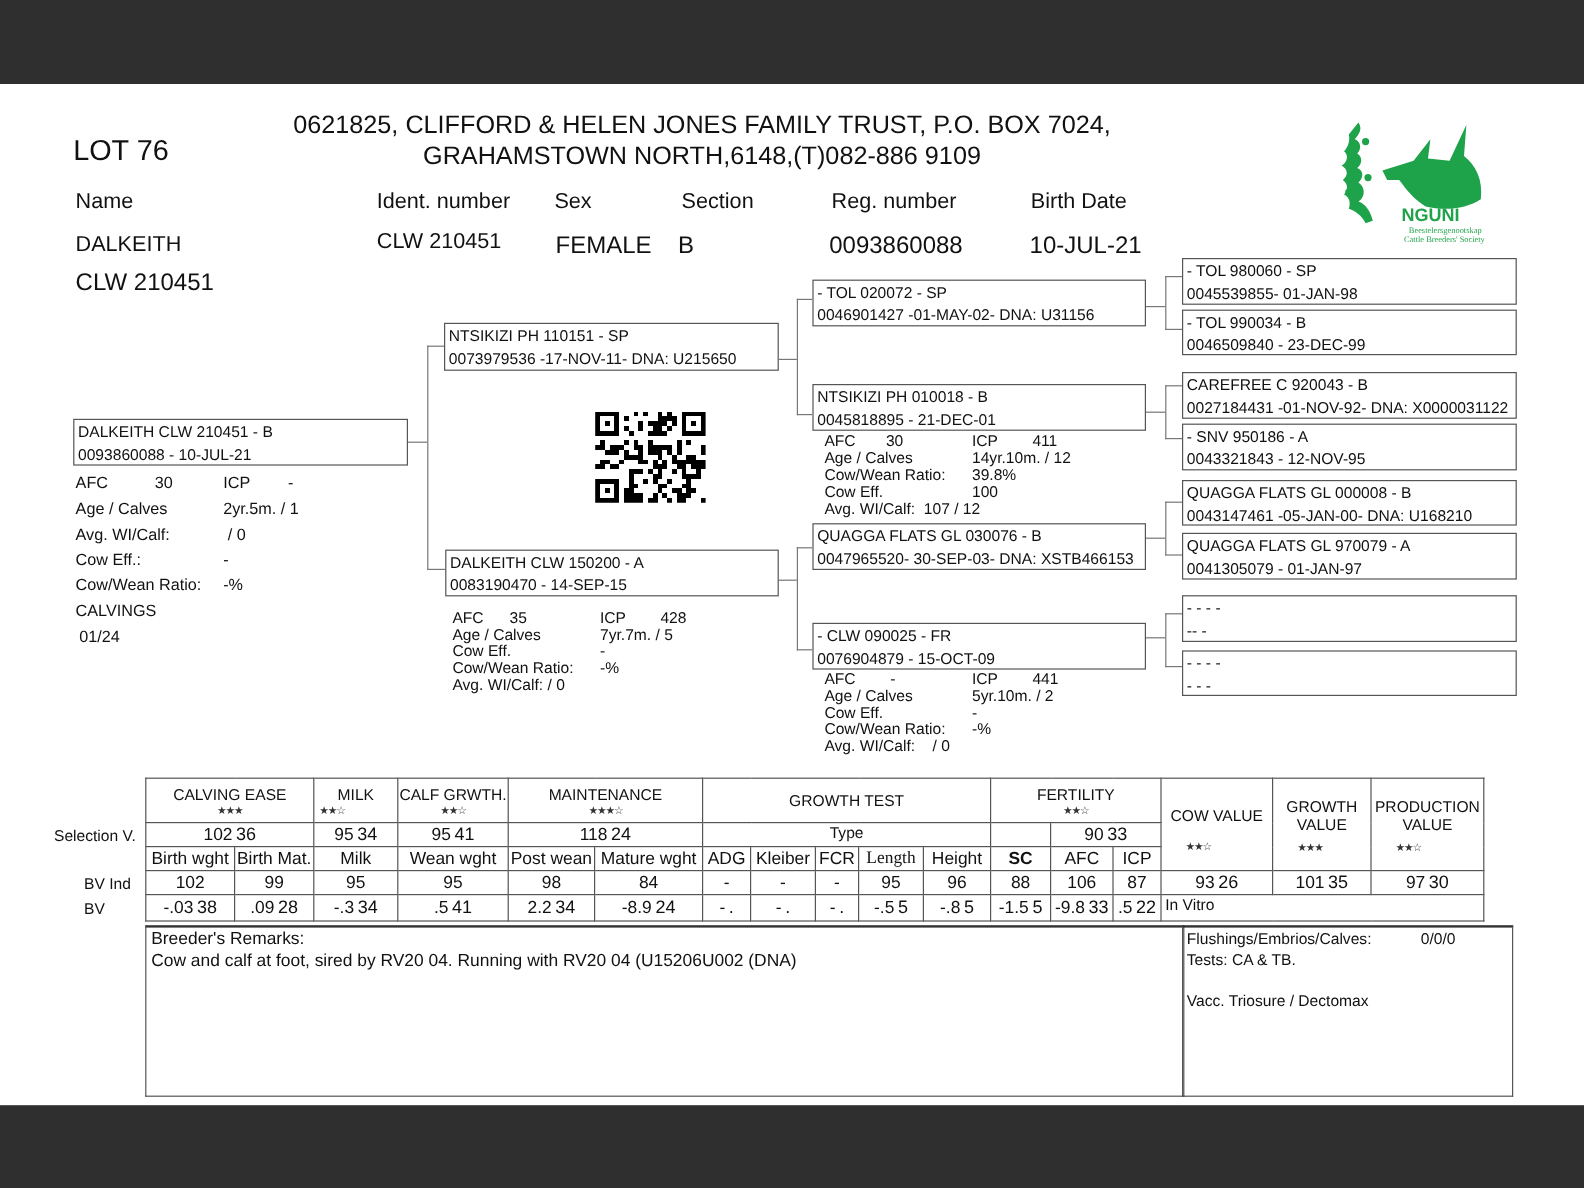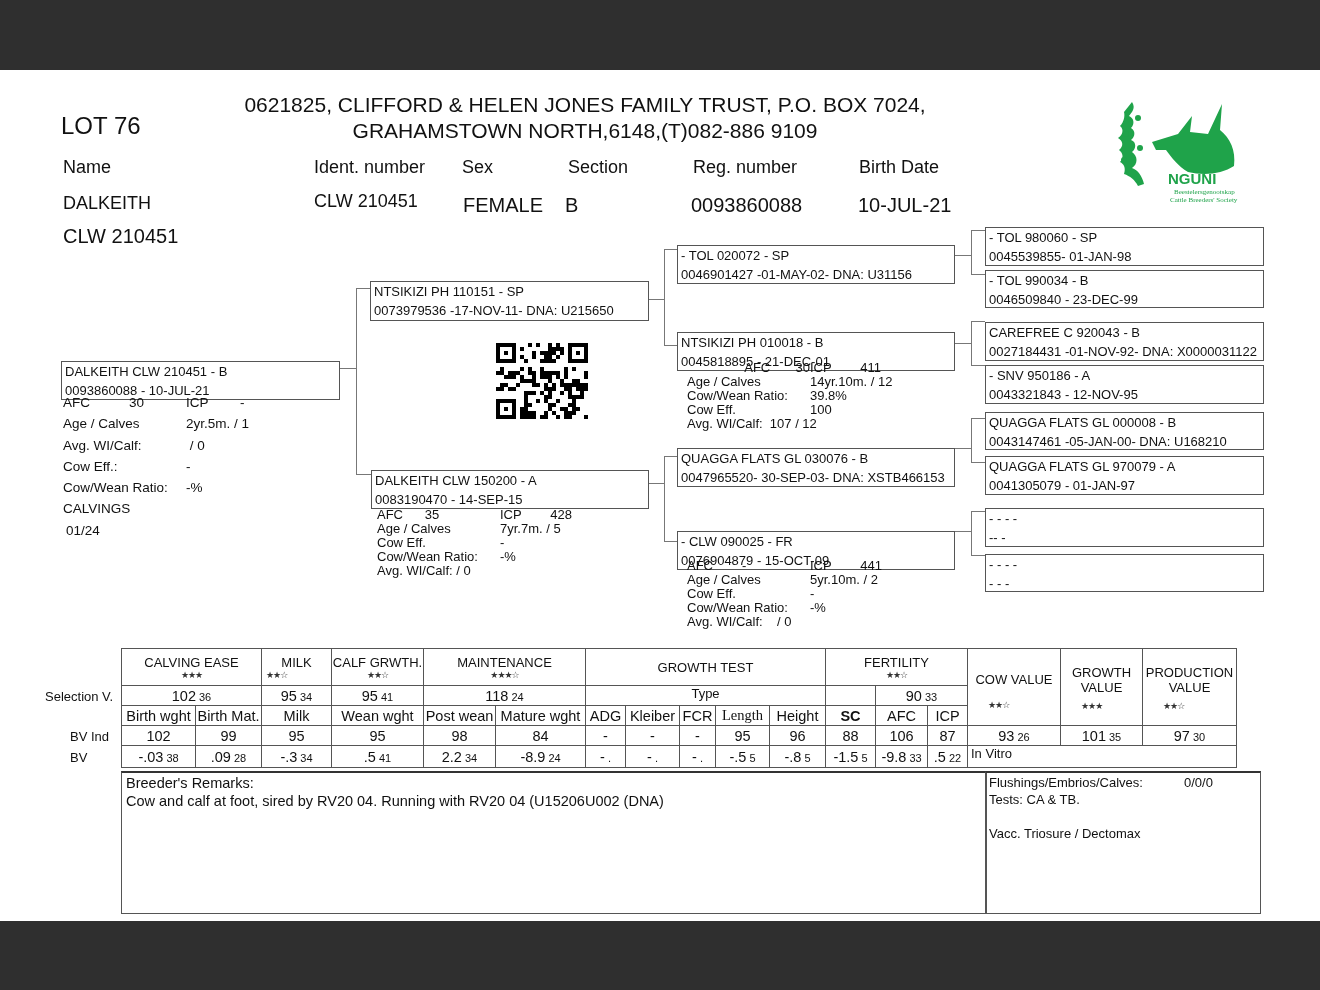--- a/index.html
+++ b/index.html
@@ -7,34 +7,34 @@
          font-family:"Liberation Sans", sans-serif; color:#111; }
   .page { position:absolute; left:0; top:70px; width:1320px; height:851px; background:#fff; }
   .abs { position:absolute; white-space:nowrap; }
   .lot { left:61px; top:42px; font-size:24px; }
   .owner { left:220px; top:22px; width:730px; text-align:center; font-size:21px; line-height:26px; }
   .hdr { font-size:18px; top:87px; }
   .val { font-size:18px; top:123px; }
   .valbig { font-size:20px; top:124px; }
   .name2 { left:63px; top:155px; font-size:20px; }
   .logo { left:1112px; top:28px; width:140px; height:108px; }
-  .box { position:absolute; border:1px solid #555; background:#fff; font-size:13px; line-height:19px; padding:0 3px; box-sizing:border-box; white-space:nowrap;margin-top:12px; }
+  .box { position:absolute; border:1px solid #555; background:#fff; font-size:13px; line-height:19px; padding:0 3px; box-sizing:border-box; white-space:nowrap; }
   .stats { position:absolute; font-size:13px; line-height:14px; }
   .stats .r { display:flex; }
   .stats .c1 { width:123px; }
   .mainstats { position:absolute; left:63px; top:322px; font-size:13.5px; line-height:21.3px; }
   .mainstats .r { display:flex; }
   .mainstats .c1 { width:123px; }
   .mainstats .c1s { width:66px; }
   .mainstats .c1t { width:57px; }
   .line { position:absolute; background:#777; }
   .qr { position:absolute; left:496px; top:273px; width:92px; height:76px; }
   table.ev { position:absolute; left:121px; top:578px; border-collapse:collapse; font-size:13px; }
   table.ev td { border:1px solid #555; text-align:center; padding:0; height:18px; }
-  .sub { font-size:11px; margin-left:3px; }
+  .sub { font-size:15px; margin-left:3px; }
   .stars { font-size:9px; letter-spacing:-1px; color:#333; }
   .sidelbl { position:absolute; font-size:13px; }
   .remarks { position:absolute; left:121px; top:701px; width:866px; height:143px; border:1px solid #555; border-top:2px solid #333; box-sizing:border-box; font-size:14.5px; padding:1px 4px; line-height:18px; }
   .notes { position:absolute; left:985px; top:701px; width:276px; height:143px; border:1px solid #555; border-top:2px solid #333; box-sizing:border-box; font-size:13px; padding:1px 3px; line-height:17px; }
 </style>
 </head>
 <body>
 
 <div class="page">
 
@@ -376,21 +376,21 @@
   <div class="box" style="left:677px; top:163px; width:278px; height:39px">
     <div>- TOL 020072 - SP</div>
     <div>0046901427 -01-MAY-02-  DNA: U31156</div>
   </div>
   <div class="box" style="left:677px; top:250px; width:278px; height:39px">
     <div>NTSIKIZI PH  010018 - B</div>
     <div>0045818895 - 21-DEC-01</div>
   </div>
   <div class="stats" style="left:687px; top:291px">
       <div class="r">
-        <span class="c1" style="white-space: pre; text-align: right;">AFC       30</span>
+        <span class="c1" style="white-space: pre;">AFC       30</span>
         <span style="white-space: pre;">ICP        411</span>
       </div>
       <div class="r">
         <span class="c1" style="white-space: pre;">Age / Calves</span>
         <span style="white-space: pre;">14yr.10m. / 12</span>
       </div>
       <div class="r">
         <span class="c1" style="white-space: pre;">Cow/Wean Ratio:</span>
         <span style="white-space: pre;">39.8%</span>
       </div>

